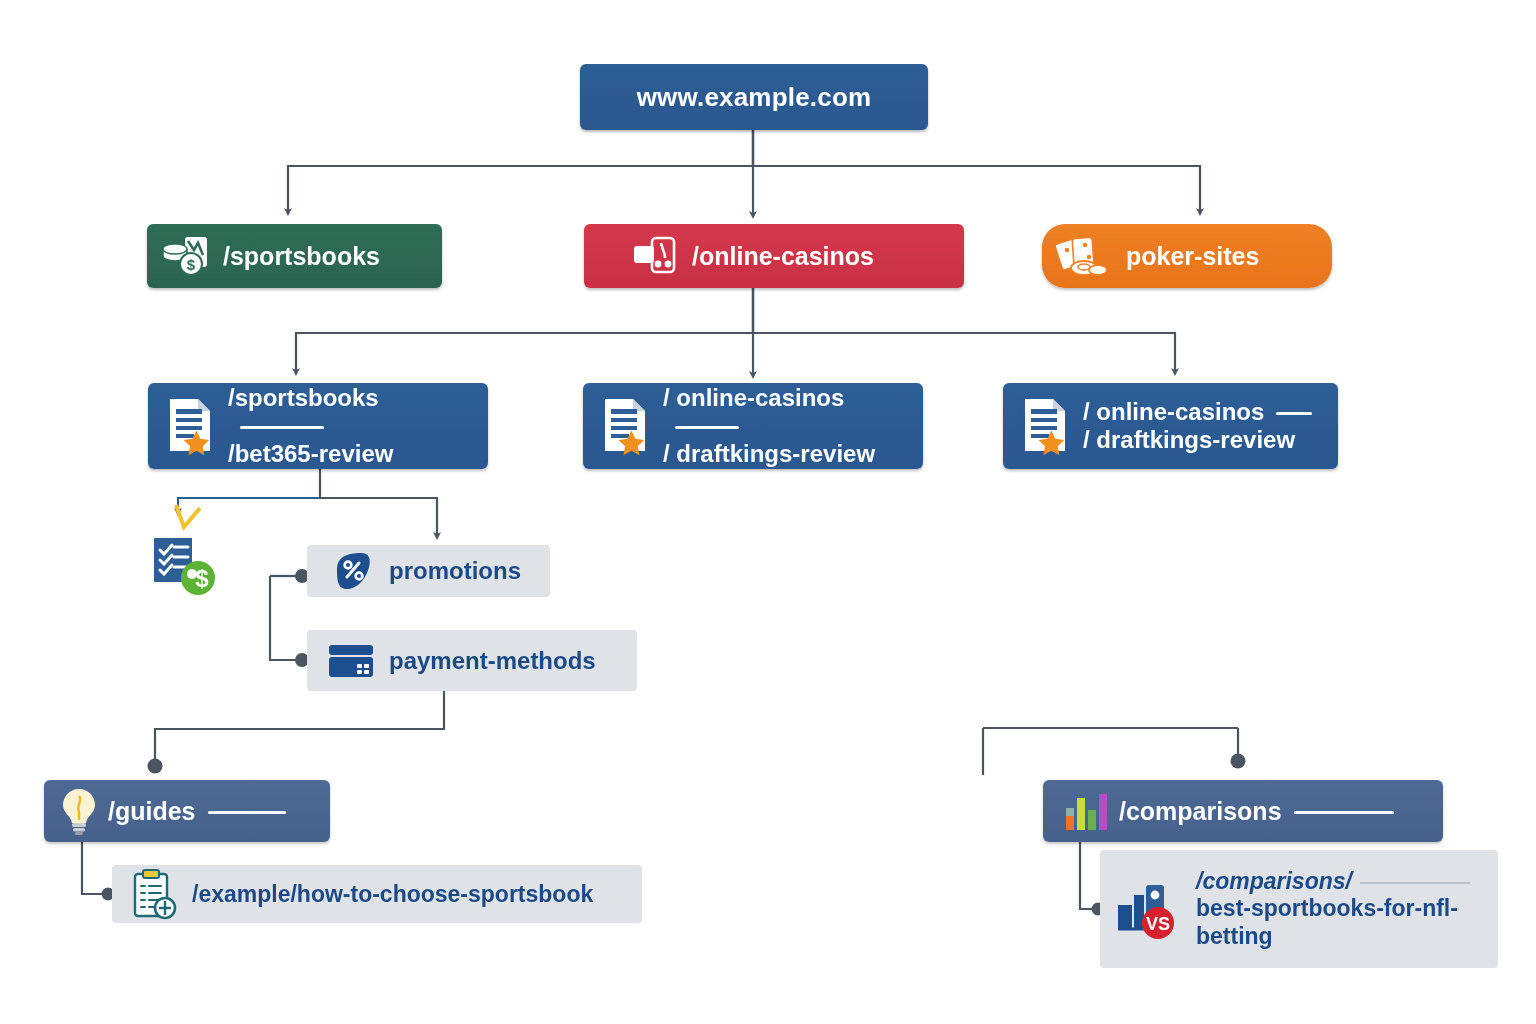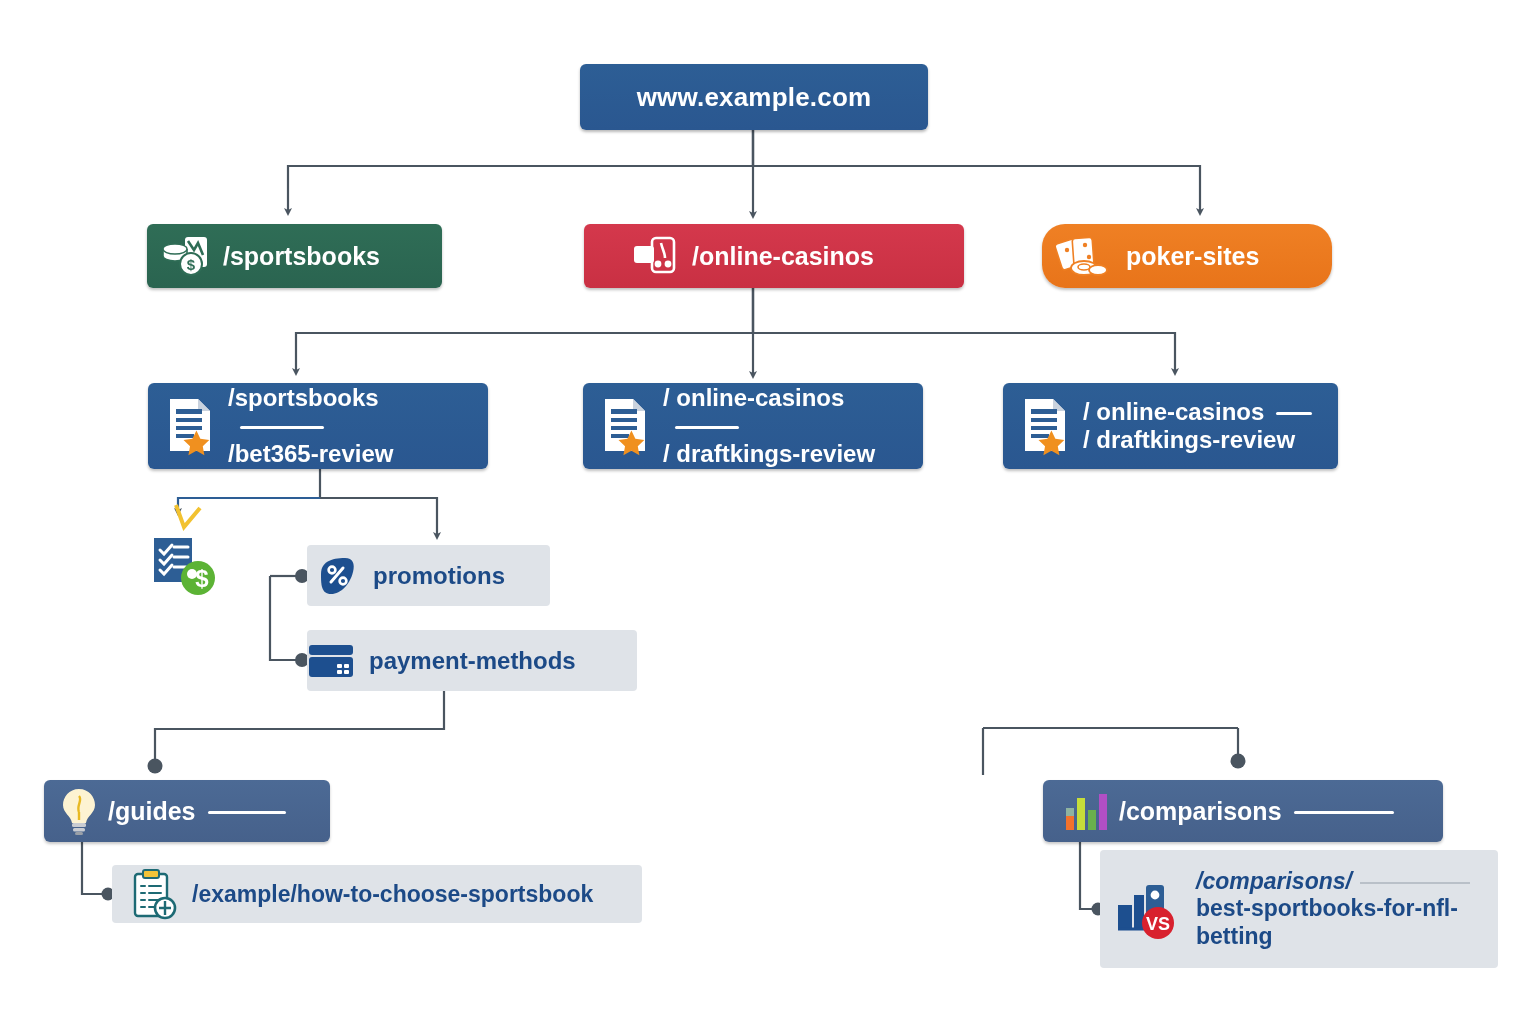--- a/index.html
+++ b/index.html
@@ -38,22 +38,22 @@
   .lvl3{height:86px;padding:0 14px;background:linear-gradient(180deg,#2d5e95 0%,#2a5790 100%);
         box-shadow:0 2px 3px rgba(0,0,0,.25);}
   .lvl3 .lbl{color:#fff;font-size:24px;font-weight:600;margin-left:8px;line-height:1.18;}
   .n-rev1{left:148px;top:383px;width:340px;}
   .n-rev2{left:583px;top:383px;width:340px;}
   .n-rev3{left:1003px;top:383px;width:335px;}
 
   
   .gray{background:#dfe3e8;border-radius:4px;box-shadow:none;}
   .gray .lbl{color:#1c4a87;font-size:24px;font-weight:600;margin-left:14px;}
-  .n-promo{left:307px;top:545px;width:243px;height:61px;padding-left:8px;}
-  .n-pay{left:307px;top:630px;width:330px;height:61px;}
+  .n-promo{left:307px;top:545px;width:243px;height:52px;padding-left:24px;}
+  .n-pay{left:307px;top:630px;width:330px;height:61px;padding-left:20px;}
 
   
   .n-guides{left:44px;top:780px;width:286px;height:62px;padding:8px 14px;
     background:linear-gradient(180deg,#4c6a95 0%,#46618b 100%);box-shadow:0 2px 3px rgba(0,0,0,.22);}
   .n-guides .lbl{color:#fff;font-size:25px;font-weight:600;margin-left:8px;}
   .n-guidepage{left:112px;top:865px;width:530px;height:58px;padding-left:18px;}
   .n-guidepage .lbl{font-size:23px;}
 
   
   .n-comp{left:1043px;top:780px;width:400px;height:62px;padding:0 20px;

